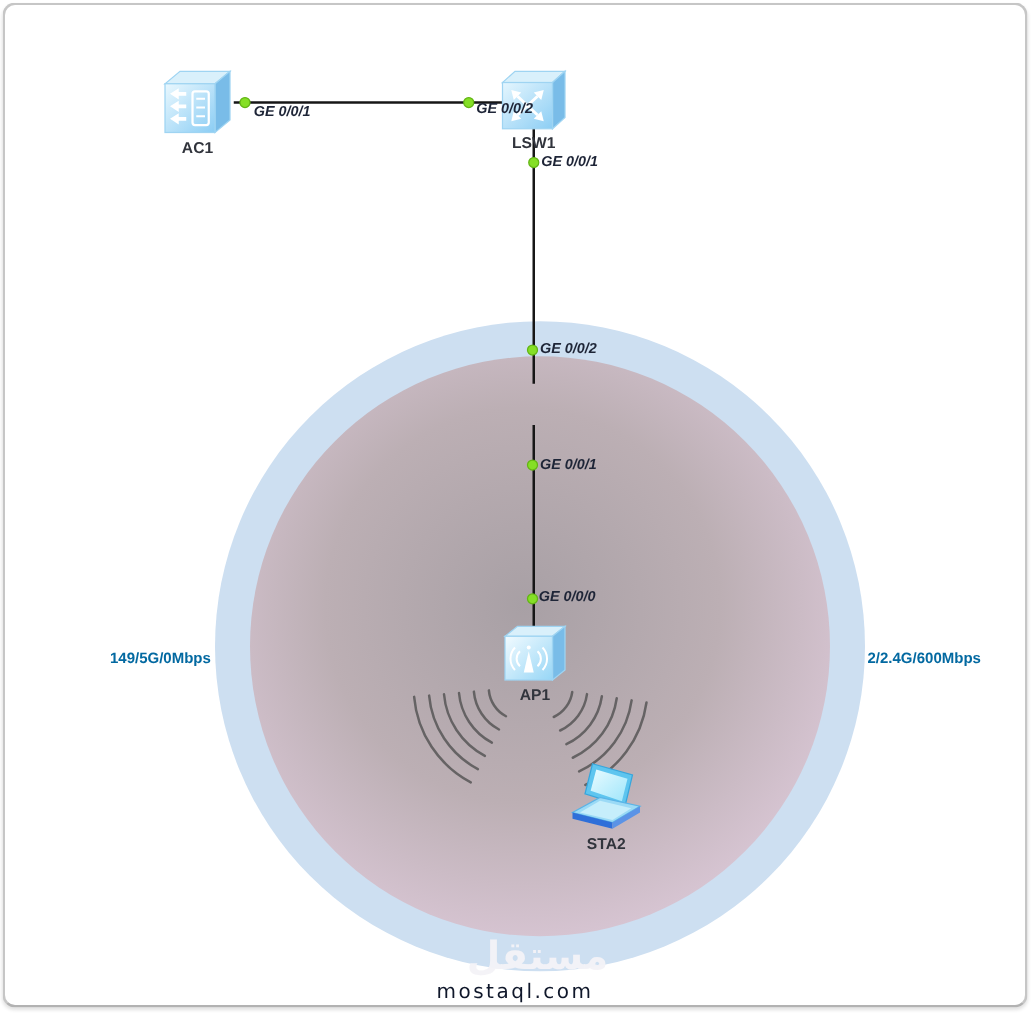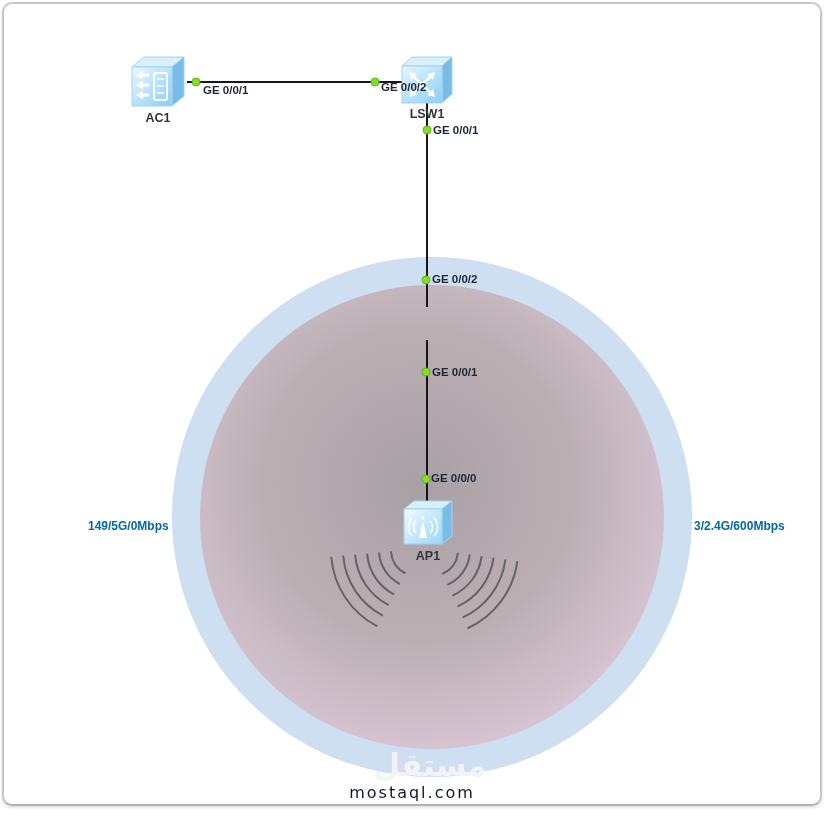--- a/index.html
+++ b/index.html
@@ -15,21 +15,21 @@
   }
   .bg-svg { position:absolute; left:0; top:0; z-index:1; }
   .device { position:absolute; z-index:3; cursor:pointer; }
   .dev-label {
     position:absolute; left:50%; transform:translateX(-50%);
     top:100%; margin-top:1px; white-space:nowrap;
     font-size:12.5px; font-weight:bold; color:#31343c; text-align:center;
   }
   .port-label {
     position:absolute; z-index:6; white-space:nowrap;
-    font-size:11.5px; font-weight:bold; color:#1e2537; line-height:13px;
+    font-size:11.5px; font-weight:bold; color:#1e2537; line-height:13px;font-style:italic;
   }
   .radio-info {
     position:absolute; z-index:6; white-space:nowrap;
     font-size:12px; font-weight:bold; color:#0369a1;
   }
   .watermark {
     position:absolute; left:0; right:0; top:744px; z-index:10;
     text-align:center; pointer-events:none;
   }
   .wm-logo {
@@ -162,30 +162,47 @@
           <path d="M16,23 a8,8 0 0 0 0,12"></path>
           <path d="M12,20 a13,13 0 0 0 0,18"></path>
           <path d="M30,23 a8,8 0 0 1 0,12"></path>
           <path d="M34,20 a13,13 0 0 1 0,18"></path>
         </g>
       </svg>
       <div class="dev-label">AP1</div>
     </div>
 
 
+    <div class="device" style="left:448px; top:603px; width:66px; height:60px;">
+      <svg width="66" height="60" viewBox="0 0 66 60">
+        <defs>
+          <linearGradient id="scr2" x1="0" y1="0" x2="1" y2="1">
+            <stop offset="0" stop-color="#e9fbff"></stop>
+              <stop offset="1" stop-color="#9fe6fb"></stop>
+          </linearGradient>
+        </defs>
+        <polygon points="22,4 54,13 48,38 16,28" fill="#5ec5ef" stroke="#38a6dc"></polygon>
+        <polygon points="25,8.5 50,16 45.5,34 20.5,25.5" fill="url(#scr2)"></polygon>
+        <polygon points="6,43 38,51 60,38 28,31" fill="#9bdaf6" stroke="#5bb4e6"></polygon>
+        <polygon points="12,43 38,49 53,39.5 28,33.5" fill="#c6eefb"></polygon>
+        <polygon points="6,43 38,51 38,56 6,48" fill="#2e6fd9"></polygon>
+        <polygon points="38,51 60,38 60,43 38,56" fill="#5b93e6"></polygon>
+      </svg>
+      <div class="dev-label">STA2</div>
+    </div>
 
     <div class="port-label" style="left:199px; top:80px;">GE 0/0/1</div>
     <div class="port-label" style="left:377px; top:77px;">GE 0/0/2</div>
     <div class="port-label" style="left:429px; top:120px;">GE 0/0/1</div>
     <div class="port-label" style="left:428px; top:269px;">GE 0/0/2</div>
     <div class="port-label" style="left:428px; top:362px;">GE 0/0/1</div>
     <div class="port-label" style="left:427px; top:468px;">GE 0/0/0</div>
 
     <div class="radio-info" style="left:84px; top:515px;">149/5G/0Mbps</div>
-    <div class="radio-info" style="left:690px; top:515px;">3/2.4G/600Mbps</div>
+    <div class="radio-info" style="left:690px; top:515px;">2/2.4G/600Mbps</div>
 
     <div class="watermark">
       <div class="wm-logo">مستقل</div>
       <div class="wm-domain">mostaql.com</div>
     </div>
 
   </div>
 </div>
 
 </body></html>

